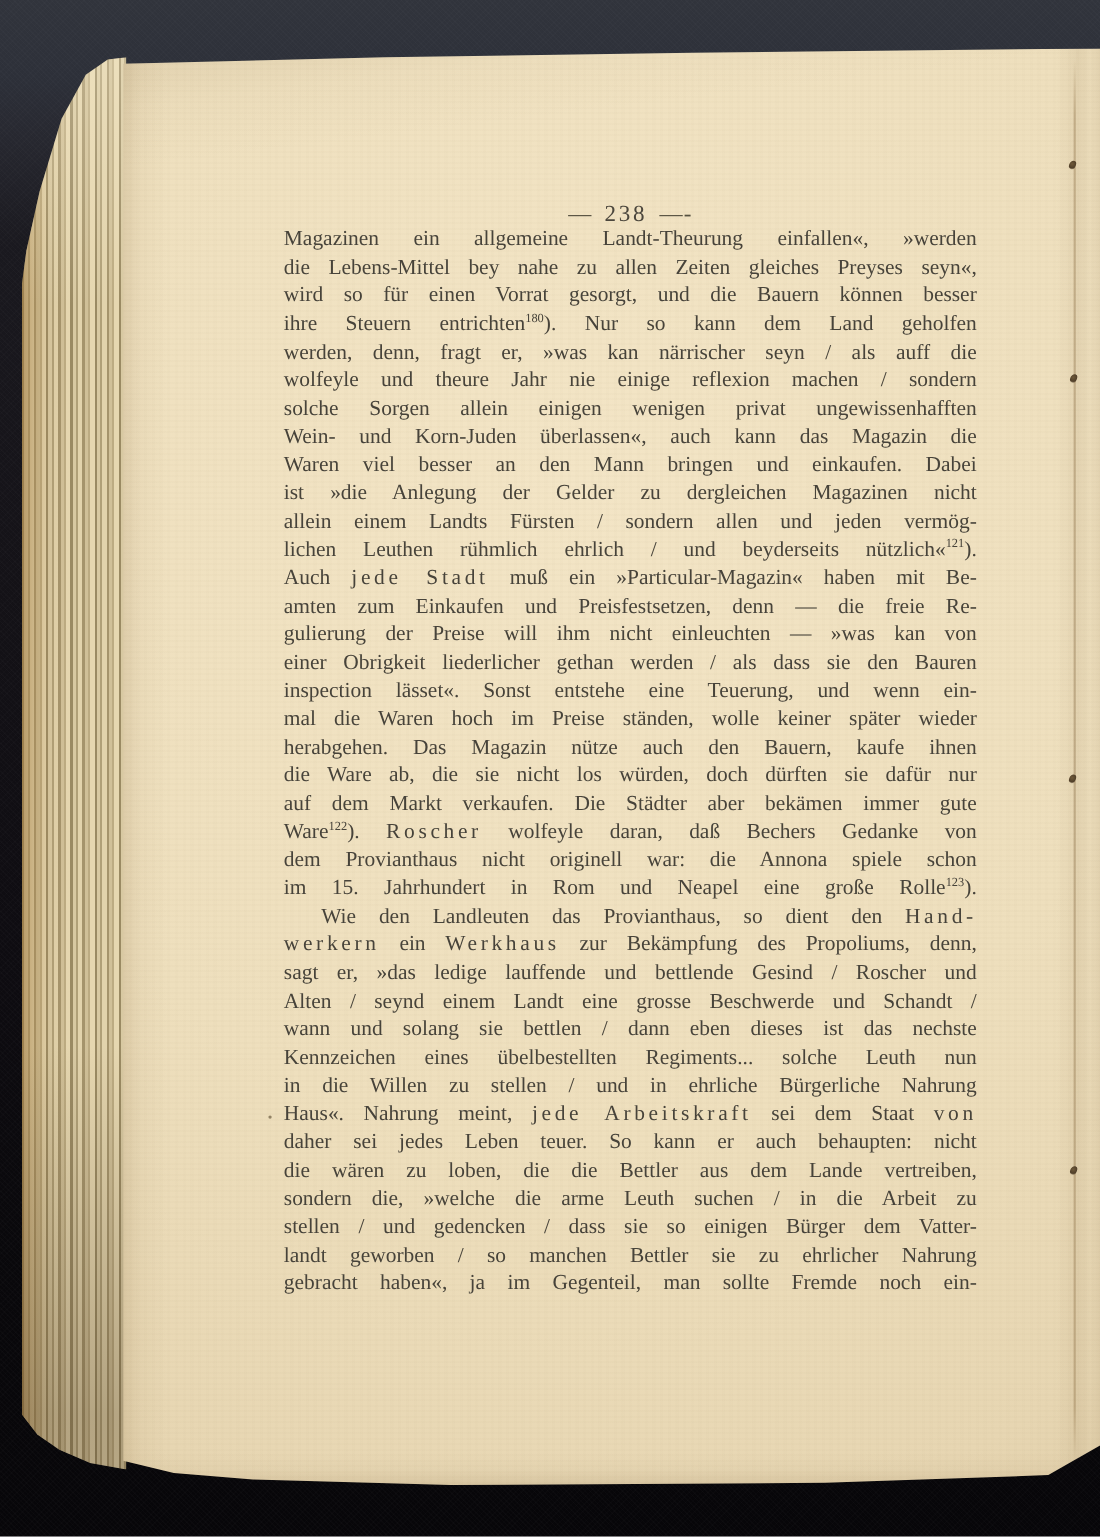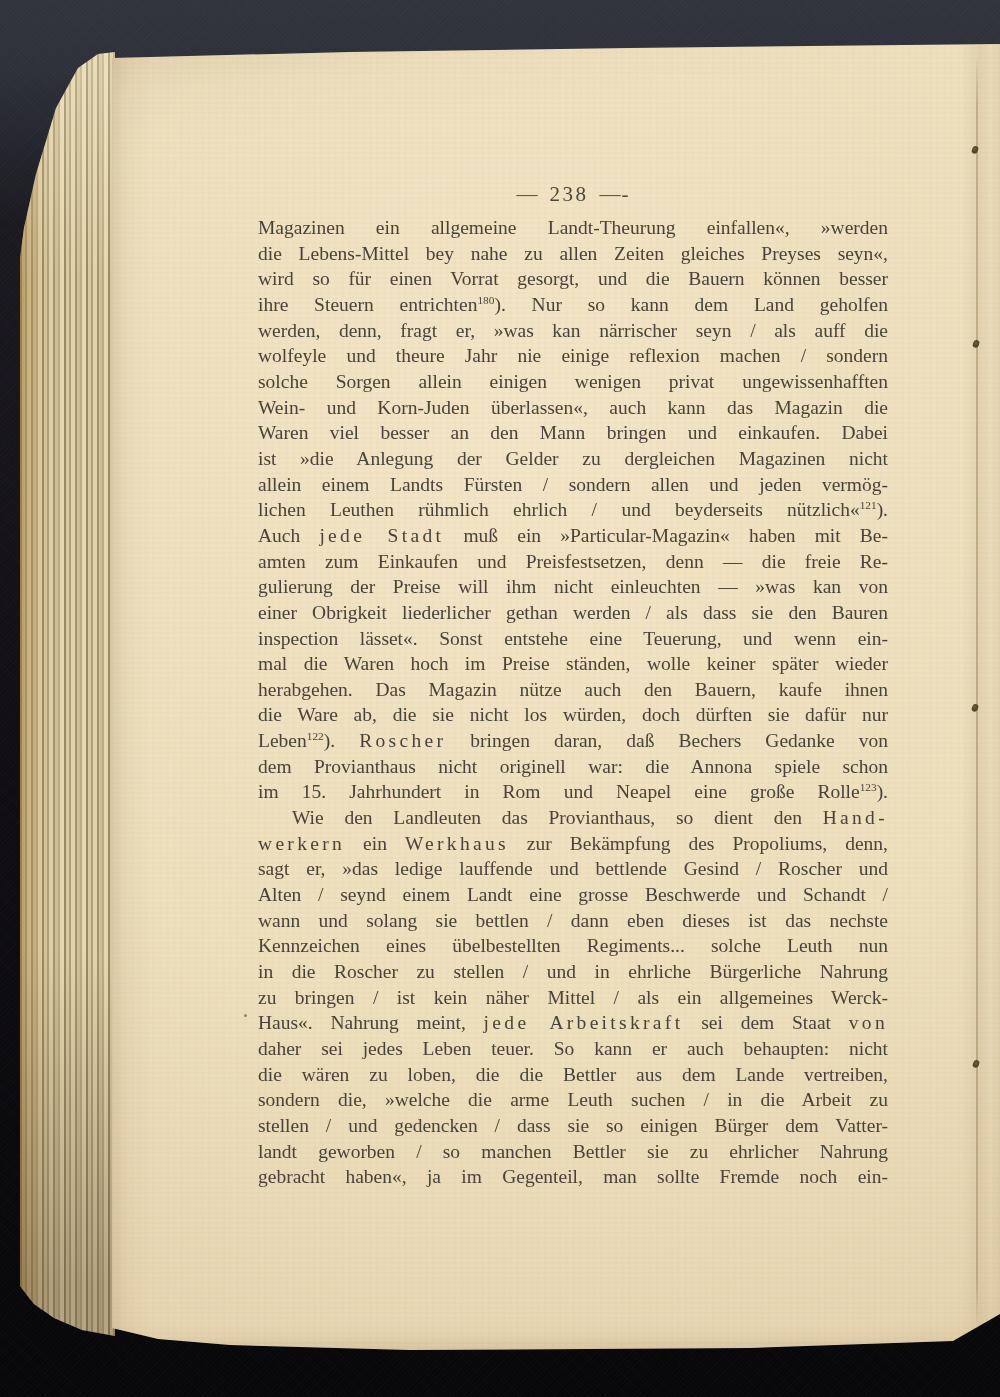--- a/index.html
+++ b/index.html
@@ -62,21 +62,21 @@
 
   
   .page-header{
     position:absolute;left:148px;top:140px;width:630px;
     text-align:center;font-size:21px;color:#4c473d;letter-spacing:1px;
   }
   .page-header .dash{padding:0 11px;color:#55503f;}
   .page-header .pagenum{letter-spacing:2.5px;}
 
   
-  .text-block{position:absolute;left:148px;top:173px;width:630px;}
+  .text-block{position:absolute;left:148px;top:163px;width:630px;}
   .line{
     font-size:19.5px;line-height:25.66px;color:#47433a;
     text-align:justify;text-align-last:justify;
     word-spacing:1px;
   }
   .line.indent{text-indent:34px;}
   .sperr{letter-spacing:.17em;}
   sup{font-size:.58em;vertical-align:super;line-height:0;letter-spacing:0;}
 </style>
 </head>
@@ -115,31 +115,31 @@
         <div class="line"><span>allein einem Landts Fürsten / sondern allen und jeden vermög-</span></div>
         <div class="line"><span>lichen Leuthen rühmlich ehrlich / und beyderseits nützlich«</span><sup>121</sup><span>).</span></div>
         <div class="line"><span>Auch </span><span class="sperr">jede Stadt</span><span> muß ein »Particular-Magazin« haben mit Be-</span></div>
         <div class="line"><span>amten zum Einkaufen und Preisfestsetzen, denn — die freie Re-</span></div>
         <div class="line"><span>gulierung der Preise will ihm nicht einleuchten — »was kan von</span></div>
         <div class="line"><span>einer Obrigkeit liederlicher gethan werden / als dass sie den Bauren</span></div>
         <div class="line"><span>inspection lässet«. Sonst entstehe eine Teuerung, und wenn ein-</span></div>
         <div class="line"><span>mal die Waren hoch im Preise ständen, wolle keiner später wieder</span></div>
         <div class="line"><span>herabgehen. Das Magazin nütze auch den Bauern, kaufe ihnen</span></div>
         <div class="line"><span>die Ware ab, die sie nicht los würden, doch dürften sie dafür nur</span></div>
-        <div class="line"><span>Leben</span><sup>122</sup><span>). </span><span class="sperr">Roscher</span><span> bringen daran, daß Bechers Gedanke von</span></div>
+        <div class="line"><span>auf dem Markt verkaufen. Die Städter aber bekämen immer gute</span></div>
+        <div class="line"><span>Ware</span><sup>122</sup><span>). </span><span class="sperr">Roscher</span><span> wolfeyle daran, daß Bechers Gedanke von</span></div>
         <div class="line"><span>dem Provianthaus nicht originell war: die Annona spiele schon</span></div>
         <div class="line"><span>im 15. Jahrhundert in Rom und Neapel eine große Rolle</span><sup>123</sup><span>).</span></div>
         <div class="line indent"><span>Wie den Landleuten das Provianthaus, so dient den </span><span class="sperr">Hand-</span></div>
         <div class="line"><span class="sperr">werkern</span><span> ein </span><span class="sperr">Werkhaus</span><span> zur Bekämpfung des Propoliums, denn,</span></div>
         <div class="line"><span>sagt er, »das ledige lauffende und bettlende Gesind / Roscher und</span></div>
         <div class="line"><span>Alten / seynd einem Landt eine grosse Beschwerde und Schandt /</span></div>
         <div class="line"><span>wann und solang sie bettlen / dann eben dieses ist das nechste</span></div>
         <div class="line"><span>Kennzeichen eines übelbestellten Regiments... solche Leuth nun</span></div>
-        <div class="line"><span>in die Roscher zu stellen / und in ehrliche Bürgerliche Nahrung</span></div>
-        <div class="line"><span>zu bringen / ist kein näher Mittel / als ein allgemeines Werck-</span></div>
+        <div class="line"><span>in die Willen zu stellen / und in ehrliche Bürgerliche Nahrung</span></div>
         <div class="line"><span>Haus«. Nahrung meint, </span><span class="sperr">jede Arbeitskraft</span><span> sei dem Staat </span><span class="sperr">von</span></div>
         <div class="line"><span>daher sei jedes Leben teuer. So kann er auch behaupten: nicht</span></div>
         <div class="line"><span>die wären zu loben, die die Bettler aus dem Lande vertreiben,</span></div>
         <div class="line"><span>sondern die, »welche die arme Leuth suchen / in die Arbeit zu</span></div>
         <div class="line"><span>stellen / und gedencken / dass sie so einigen Bürger dem Vatter-</span></div>
         <div class="line"><span>landt geworben / so manchen Bettler sie zu ehrlicher Nahrung</span></div>
         <div class="line"><span>gebracht haben«, ja im Gegenteil, man sollte Fremde noch ein-</span></div>
       </div>
   </div>
 

